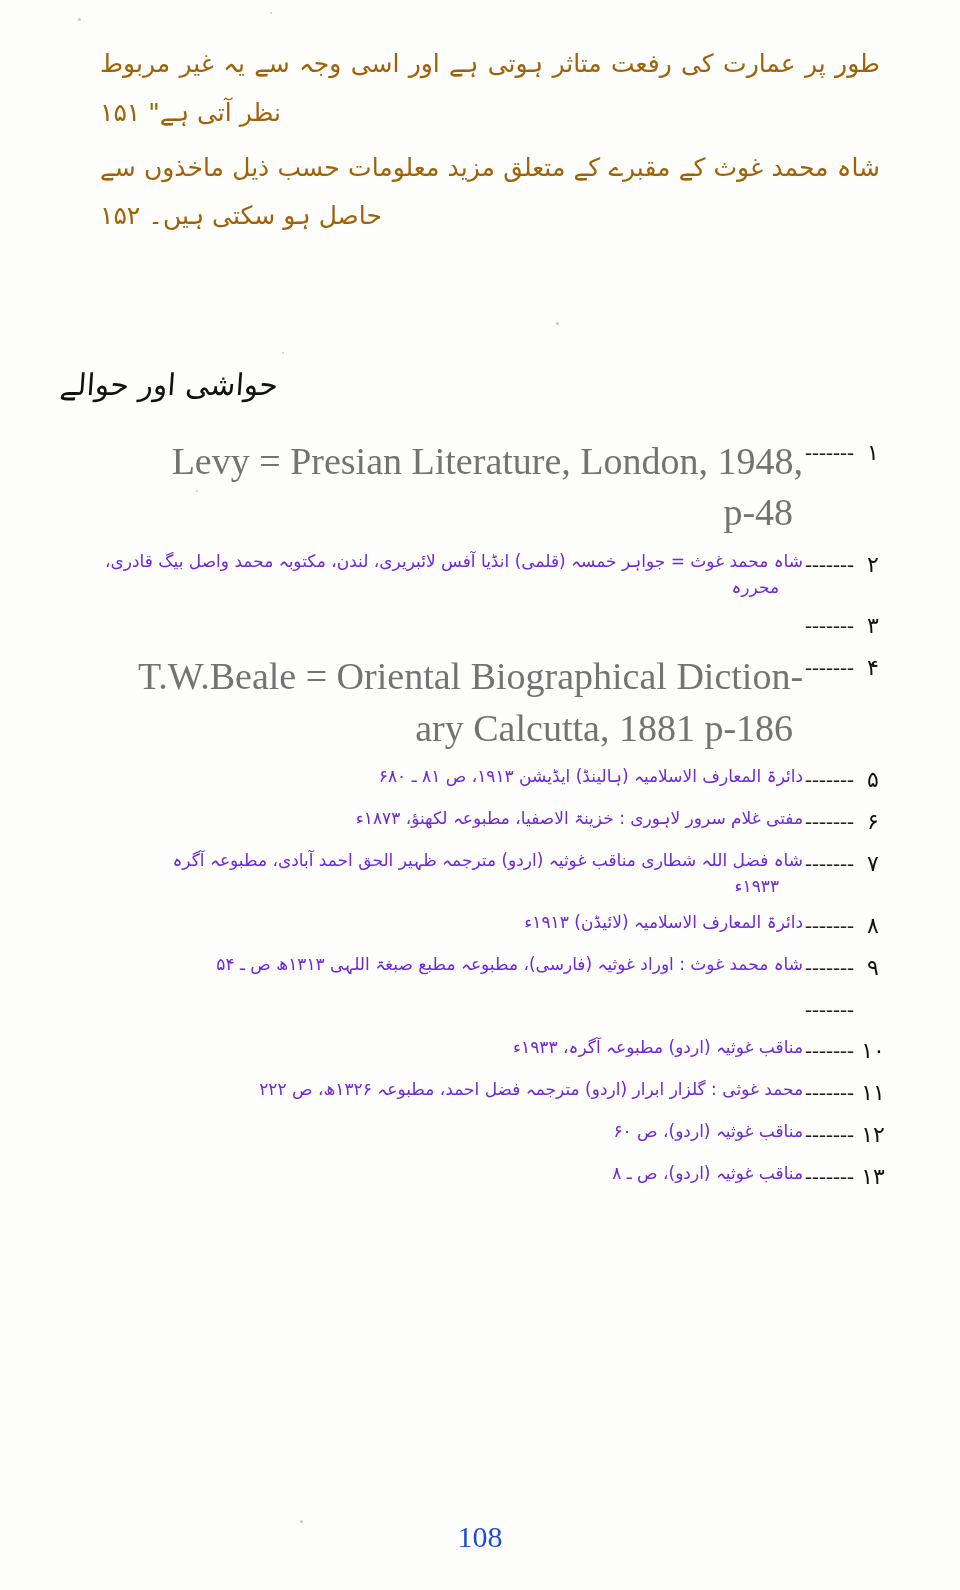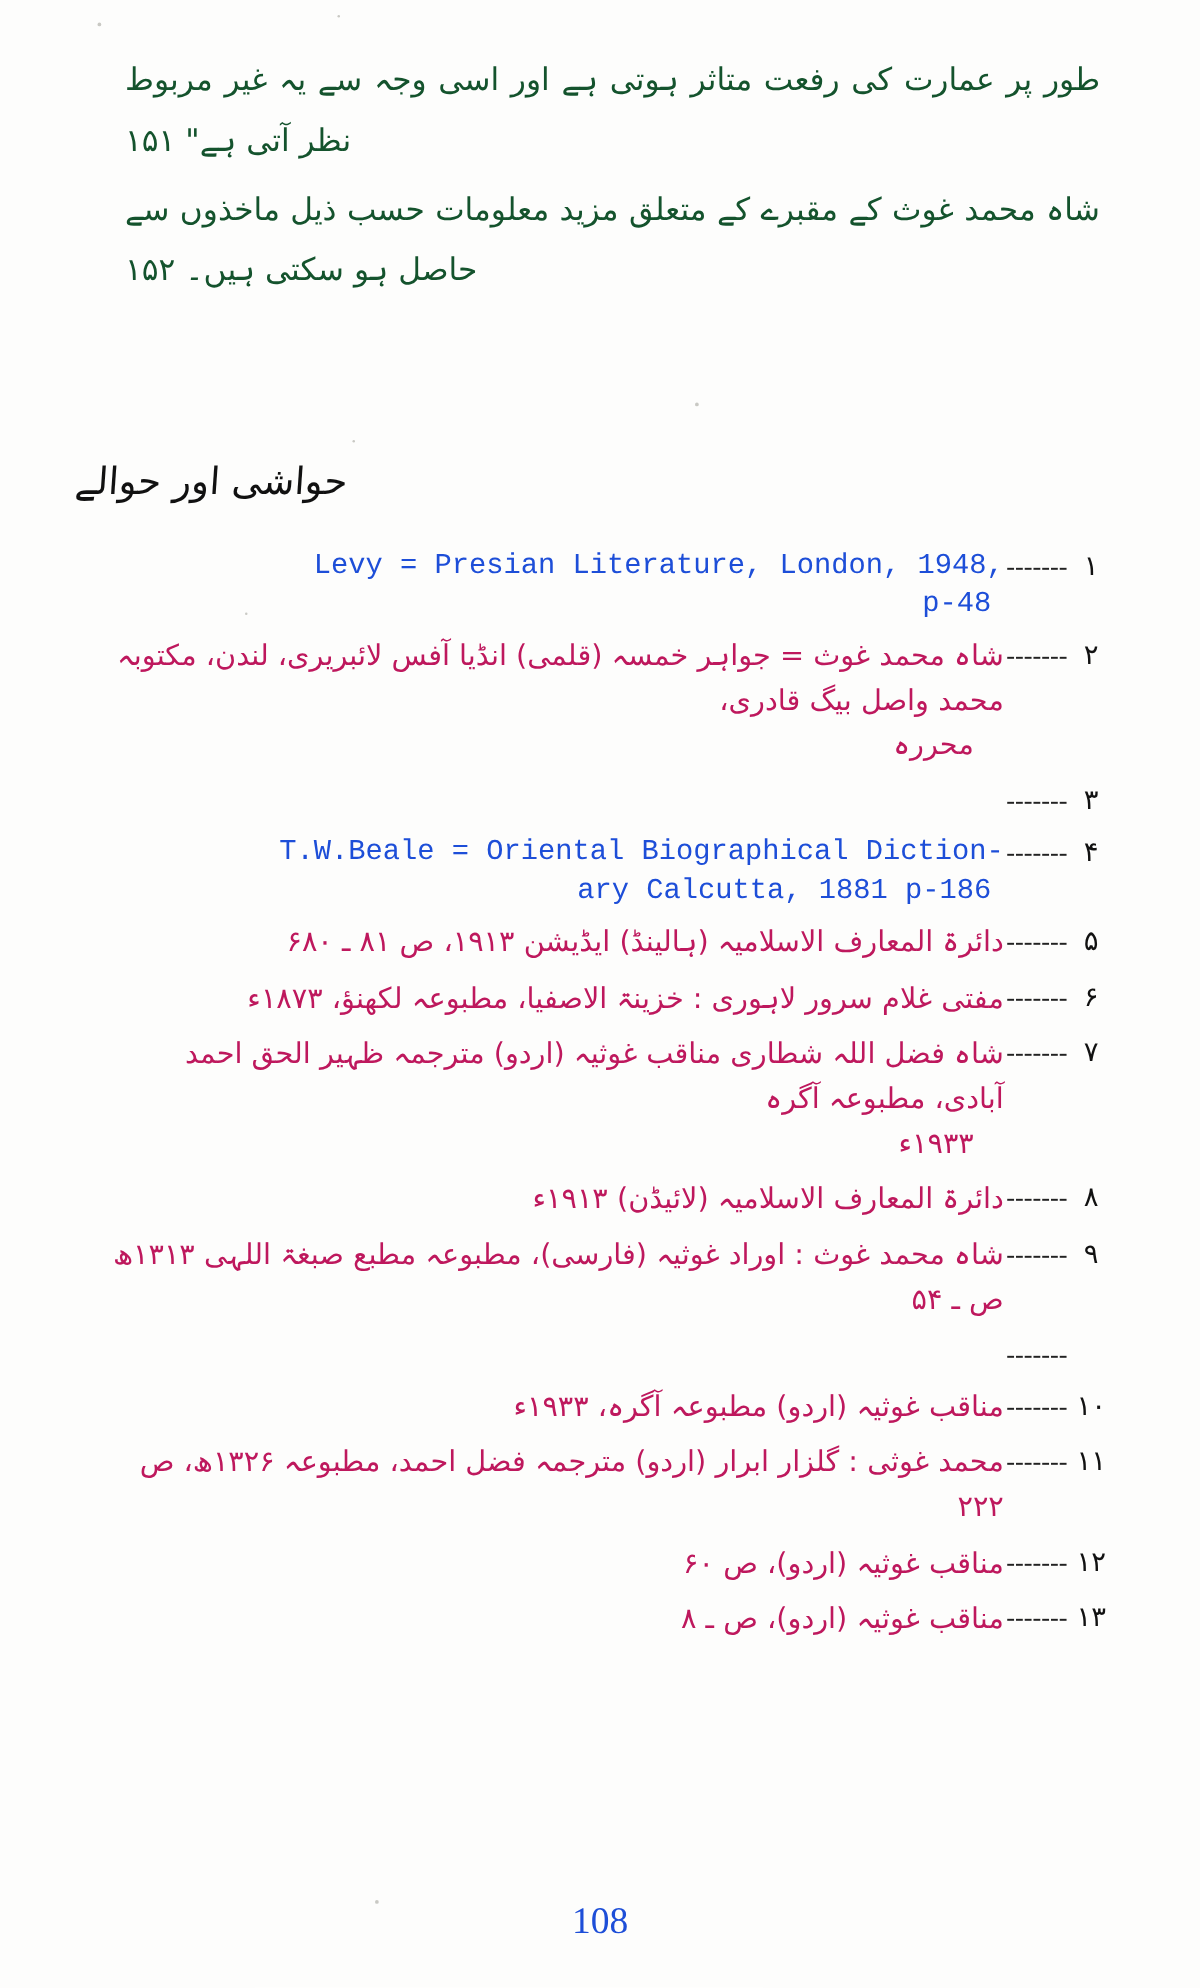--- a/index.html
+++ b/index.html
@@ -33,21 +33,21 @@
   }
 
   .urdu {
     direction: rtl;
     unicode-bidi: embed;
     font-family: "DejaVu Sans", sans-serif;
     font-size: 25px;
     line-height: 1.95;
     text-align: justify;
     text-align-last: left;
-    color: #14532d;
+    color: #a16207;
   }
 
   .body-block {
     margin: 10px 20px 0 40px;
   }
   .body-block p {
     margin: 0 0 6px 0;
   }
 
   .gap-1 { height: 120px; }
@@ -96,33 +96,33 @@
     padding: 0 2px;
     white-space: pre;
   }
   .note-text {
     flex: 1 1 auto;
     min-width: 0;
   }
   .note-text.urdu-txt {
     direction: rtl;
     font-family: "DejaVu Sans", sans-serif;
-    font-size: 23px;
+    font-size: 17px;
     line-height: 1.55;
     text-align: right;
-    color: #be185d;
+    color: #6d28d9;
   }
   .note-text.latin-txt {
     direction: ltr;
-    font-family: Liberation Mono, monospace;
-    font-size: 23px;
+    font-family: Liberation Serif, serif;
+    font-size: 38px;
     line-height: 1.35;
     text-align: justify;
     text-align-last: right;
-    color: #1d4ed8;
+    color: #737373;
     padding-left: 40px;
   }
   .note-text.latin-txt .second-line {
     display: block;
     text-align: left;
     padding-right: 10px;
   }
   .note-text .cont-line {
     display: block;
     text-align: right;

